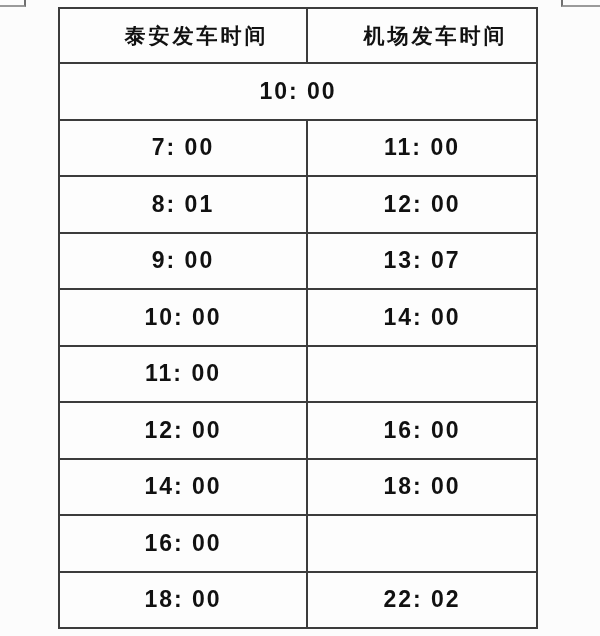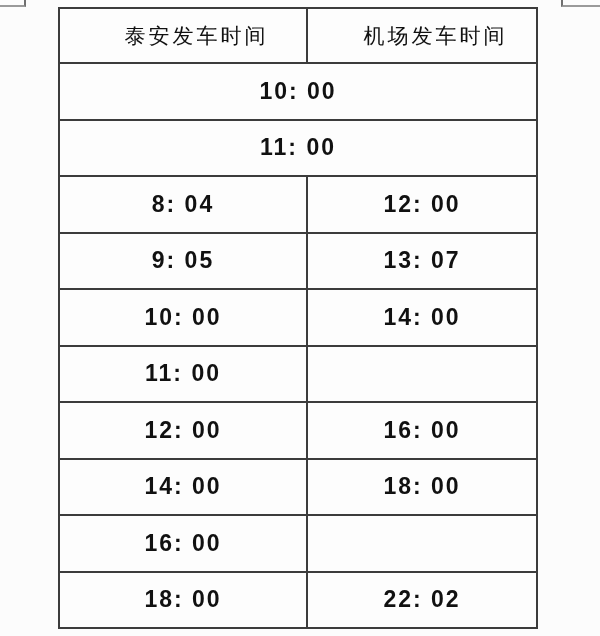--- a/index.html
+++ b/index.html
@@ -71,21 +71,21 @@
     min-width: 0;
   }
   .col-left {
     width: 248px;
     border-right: 2px solid #3c3c3c;
   }
   .col-right {
     flex: 1;
   }
   .header-cell {
-    font-weight: normal;
+    font-weight: bold;
     font-size: 21px;
     letter-spacing: 3px;
     padding-left: 27px;
   }
   .time-cell {
     font-size: 23px;
     font-weight: bold;
     letter-spacing: 2px;
   }
 </style>
@@ -102,30 +102,31 @@
     <div class="row header-row">
       <div class="cell col-left header-cell">泰安发车时间</div>
       <div class="cell col-right header-cell">机场发车时间</div>
     </div>
 
     <div class="row">
       <div class="cell col-right time-cell">10: 00</div>
     </div>
 
     <div class="row">
+      <div class="cell col-left time-cell">7: 00</div>
       <div class="cell col-right time-cell">11: 00</div>
     </div>
 
     <div class="row">
-      <div class="cell col-left time-cell">8: 04</div>
+      <div class="cell col-left time-cell">8: 01</div>
       <div class="cell col-right time-cell">12: 00</div>
     </div>
 
     <div class="row">
-      <div class="cell col-left time-cell">9: 05</div>
+      <div class="cell col-left time-cell">9: 00</div>
       <div class="cell col-right time-cell">13: 07</div>
     </div>
 
     <div class="row">
       <div class="cell col-left time-cell">10: 00</div>
       <div class="cell col-right time-cell">14: 00</div>
     </div>
 
     <div class="row">
       <div class="cell col-left time-cell">11: 00</div>

